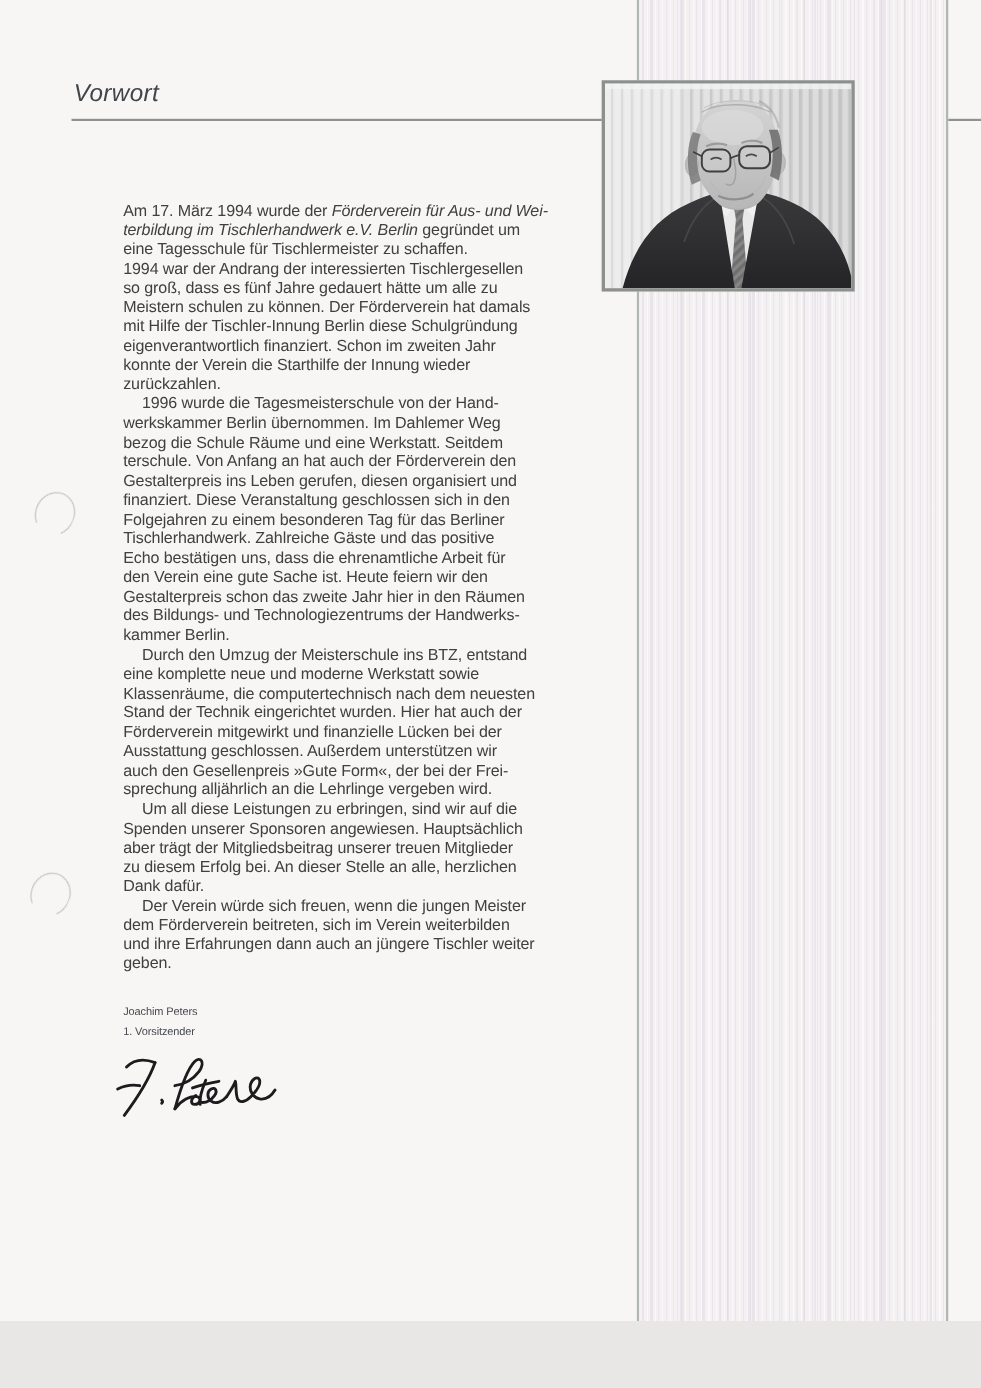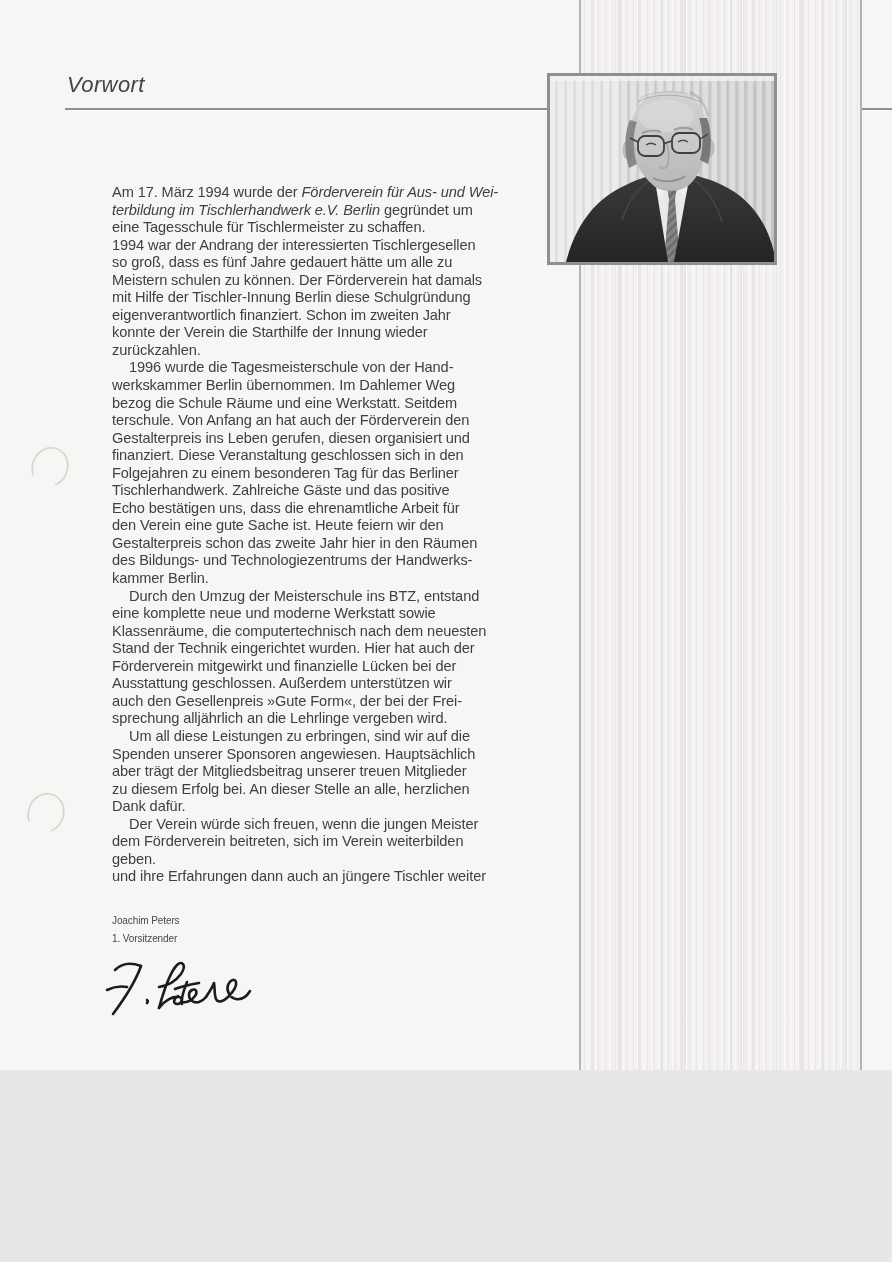--- a/index.html
+++ b/index.html
@@ -3,21 +3,21 @@
 <meta charset="utf-8">
 <style>
   html, body { margin: 0; padding: 0; }
   body {
     font-family: "Liberation Sans", sans-serif;
     background: #e9e7e5;
   }
   #page {
     position: relative;
     width: 892px;
-    height: 1070px;
+    height: 1201px;
     margin: 0 auto;
     background: #f7f6f4;
     overflow: hidden;
   }
 
   
   #wood-band {
     position: absolute;
     top: 0; bottom: 0;
     left: 579px; width: 279px;
@@ -236,22 +236,22 @@
       <div class="para indent">
         <div class="line"><span>Um all diese Leistungen zu erbringen, sind wir auf die</span></div>
         <div class="line"><span>Spenden unserer Sponsoren angewiesen. Hauptsächlich</span></div>
         <div class="line"><span>aber trägt der Mitgliedsbeitrag unserer treuen Mitglieder</span></div>
         <div class="line"><span>zu diesem Erfolg bei. An dieser Stelle an alle, herzlichen</span></div>
         <div class="line"><span>Dank dafür.</span></div>
       </div>
       <div class="para indent">
         <div class="line"><span>Der Verein würde sich freuen, wenn die jungen Meister</span></div>
         <div class="line"><span>dem Förderverein beitreten, sich im Verein weiterbilden</span></div>
+        <div class="line"><span>und ihre Erfahrungen dann auch an jüngere Tischler weiter</span></div>
         <div class="line"><span>geben.</span></div>
-        <div class="line"><span>und ihre Erfahrungen dann auch an jüngere Tischler weiter</span></div>
       </div>
     </div>
 
   <div id="signature-block">
     <div>Joachim Peters</div>
     <div>1. Vorsitzender</div>
   </div>
 
   <div id="signature-drawing" aria-label="J. Peters">
     <svg width="150" height="70" viewBox="0 0 150 70">

